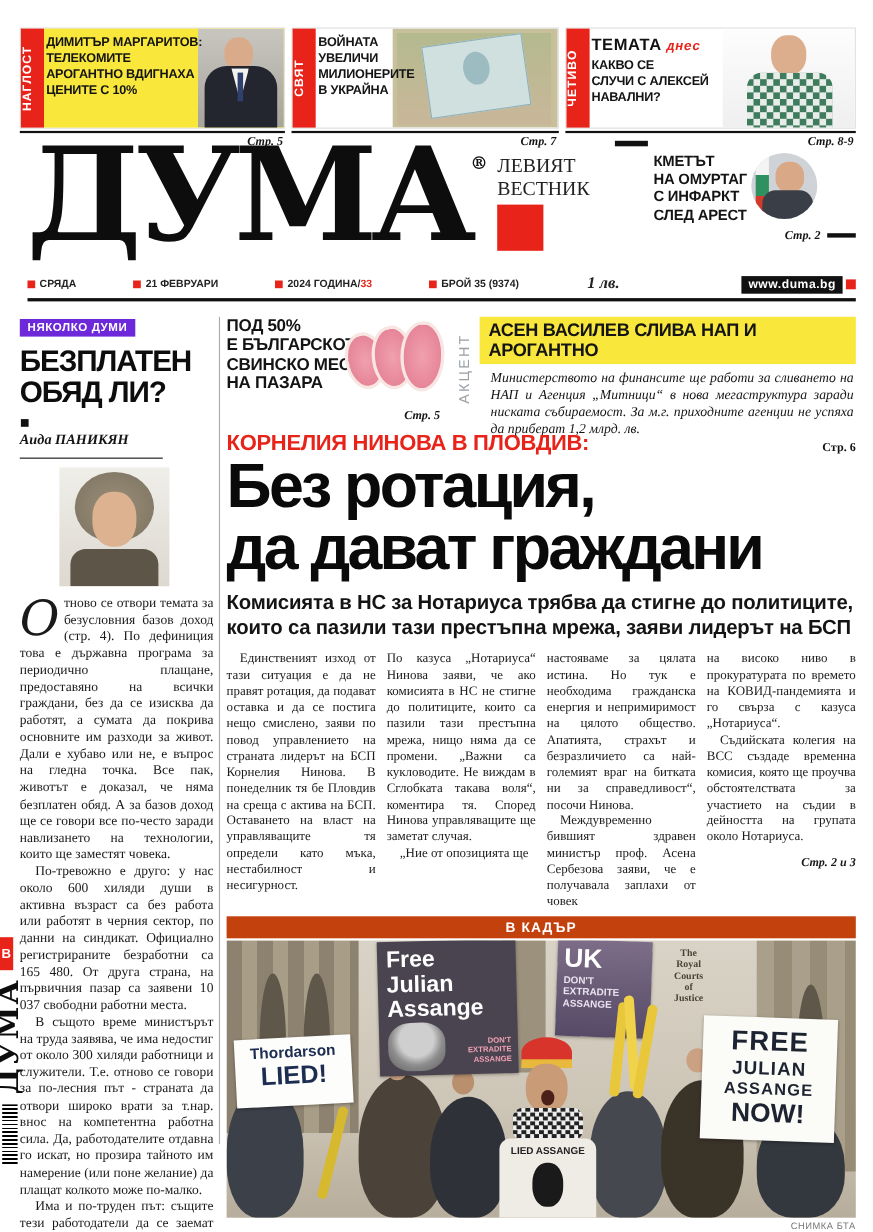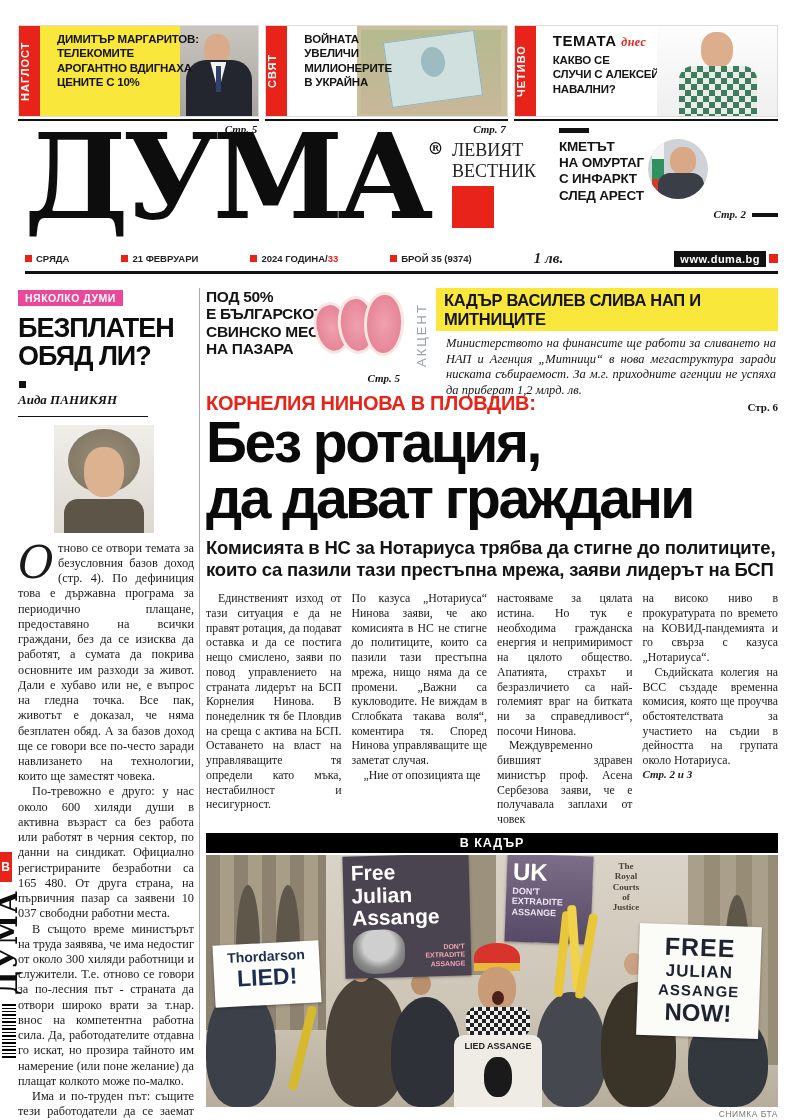--- a/index.html
+++ b/index.html
@@ -10,50 +10,50 @@
 
   
   .teasers { position:absolute; left:18px; top:25px; width:760px; display:flex; gap:6px; }
   .teaser { display:flex; flex-direction:column; }
   .t1 { width:242px; } .t2 { width:243px; } .t3 { width:265px; }
   .teaser-body { display:flex; height:92px; border:1px solid #ddd; }
   .t-tab { width:21px; background:#e8231a; color:#fff; font-weight:bold; font-size:11px; letter-spacing:1px;
            writing-mode:vertical-rl; transform:rotate(180deg); text-align:center; padding:3px 0; }
   .t-content { flex:1; display:flex; position:relative; overflow:hidden; }
   .t1 .t-content { background:#f9e73c; }
-  .t-title { font-weight:bold; font-size:11.5px; line-height:1.25; padding:6px 4px 4px 17px; z-index:2; letter-spacing:-0.2px; }
+  .t-title { font-weight:bold; font-size:11.5px; line-height:1.25; padding:6px 4px 4px 2px; z-index:2; letter-spacing:-0.2px; }
   .t-photo { position:absolute; right:0; top:0; bottom:0; }
   .photo-man { width:78px; background:linear-gradient(#c9c6c0,#a7a49e); }
   .photo-man .head { position:absolute; left:24px; top:8px; width:26px; height:30px; border-radius:45%; background:#d9ab8a; }
   .photo-man .torso { position:absolute; left:6px; top:34px; width:66px; height:58px; border-radius:20px 20px 0 0; background:#23262e; }
   .photo-man .shirt { position:absolute; left:30px; top:36px; width:16px; height:30px; background:#f2f2f0; clip-path:polygon(0 0,100% 0,50% 100%); }
   .photo-man .tie { position:absolute; left:36px; top:40px; width:5px; height:26px; background:#30406e; }
   .photo-money { width:150px; background:#c8c09a; }
   .photo-money .n1 { position:absolute; left:4px; top:4px; width:140px; height:84px; background:linear-gradient(#b4ba8e,#c9b79a); }
   .photo-money .n2 { position:absolute; left:30px; top:10px; width:92px; height:66px; background:#cfe0de; border:1px solid #8fb0b8; transform:rotate(-8deg); }
   .photo-money .n2 .face { position:absolute; left:34px; top:10px; width:24px; height:30px; border-radius:50%; background:#9dbcc2; }
   .photo-nav { width:120px; background:linear-gradient(#fdfdfd,#efefef); }
   .photo-nav .head { position:absolute; left:44px; top:6px; width:32px; height:36px; border-radius:45%; background:#dcae8d; }
   .photo-nav .shirt { position:absolute; left:22px; top:40px; width:78px; height:52px; border-radius:14px 14px 0 0;
         background:repeating-conic-gradient(#3f7c5d 0 25%, #e8ede9 0 50%); background-size:12px 12px; }
   .logo-temata { font-weight:bold; font-size:15px; letter-spacing:0.5px; color:#111; }
-  .logo-temata .scr { color:#e8231a; font-family:Liberation Serif, serif; font-style:italic; font-size:12px; }
+  .logo-temata .scr { color:#e8231a; font-family:Liberation Mono, monospace; font-style:italic; font-size:12px; }
   .t-rule { border-top:2.5px solid #111; margin-top:2px; }
   .t-page { text-align:right; font-family:"Liberation Serif", serif; font-weight:bold; font-style:italic; font-size:11px; padding:2px 2px 0 0; }
 
   
   .masthead { position:absolute; left:24px; top:128px; width:754px; height:118px; }
   .logo { position:absolute; left:0; top:-10px; font-family:"DejaVu Serif", serif; font-weight:bold; font-size:118px; line-height:1;
           letter-spacing:-6px; color:#0d0d0d; }
   .logo sup { font-size:16px; letter-spacing:0; vertical-align:64px; }
   .tagline { position:absolute; left:428px; top:12px; font-family:"Liberation Serif", serif; font-size:18px; line-height:1.15; color:#222; }
   .redsq { position:absolute; left:428px; top:58px; width:42px; height:42px; background:#e8231a; }
   .kmet { position:absolute; left:535px; top:0; width:219px; }
   .kmet .dash { width:30px; height:5px; background:#111; margin-bottom:6px; }
-  .kmet-row { display:flex; gap:4px; }
+  .kmet-row { display:flex; gap:4px;justify-content:center; }
   .kmet-title { font-weight:bold; font-size:13.5px; line-height:1.2; letter-spacing:-0.2px; }
   .kmet-photo { width:60px; height:60px; border-radius:50%; position:relative; overflow:hidden; background:#cfd2d6; flex:none; }
   .kmet-photo .flag { position:absolute; left:4px; top:0; width:12px; height:60px;
         background:linear-gradient(to bottom,#f4f4f4 33%,#2f9160 33% 66%,#d43a2a 66%); }
   .kmet-photo .head { position:absolute; left:22px; top:8px; width:26px; height:28px; border-radius:45%; background:#d9a987; }
   .kmet-photo .torso { position:absolute; left:10px; top:34px; width:46px; height:26px; border-radius:12px 12px 0 0; background:#3a3f47; }
   .kmet-page { text-align:right; font-family:"Liberation Serif", serif; font-weight:bold; font-style:italic; font-size:11px; margin-top:4px; }
   .kmet-page .dash2 { display:inline-block; width:26px; height:4px; background:#111; margin-left:6px; vertical-align:middle; }
 
   
@@ -65,21 +65,21 @@
   .dl-price { font-family:"Liberation Serif", serif; font-style:italic; font-size:15px; margin-left:10px; }
   .dl-site { margin-left:auto; background:#111; color:#fff; font-size:11px; font-weight:bold; padding:2px 6px; letter-spacing:0.5px; }
   .dl-site-sq { width:9px; height:9px; background:#e8231a; margin-left:3px; }
 
   
   .leftcol { position:absolute; left:18px; top:288px; width:176px; }
   .divider { position:absolute; left:199px; top:288px; width:1px; height:752px; background:#aaa; }
   .main { position:absolute; left:206px; top:288px; width:572px; }
 
   
-  .op-kicker { display:inline-block; background:#ec4899; color:#fff; font-weight:bold; font-size:10.5px; letter-spacing:0.5px; padding:2px 7px; }
+  .op-kicker { display:inline-block; background:#6d28d9; color:#fff; font-weight:bold; font-size:10.5px; letter-spacing:0.5px; padding:2px 7px; }
   .op-title { font-weight:bold; font-size:27px; line-height:1.05; letter-spacing:-1px; margin-top:8px; color:#0d0d0d; }
   .op-bullet { width:7px; height:7px; background:#111; margin:10px 0 4px 1px; }
   .op-author { font-family:"Liberation Serif", serif; font-style:italic; font-weight:bold; font-size:13px; }
   .op-hr { width:130px; border-top:1.5px solid #111; margin:8px 0 8px 0; }
   .op-photo { width:100px; height:108px; margin:0 0 8px 36px; position:relative; background:linear-gradient(#efeee9,#ddd8d0); overflow:hidden; }
   .op-photo .hair { position:absolute; left:14px; top:4px; width:72px; height:64px; border-radius:50%; background:radial-gradient(#9a8f79,#7b7260); }
   .op-photo .face { position:absolute; left:30px; top:22px; width:40px; height:50px; border-radius:45%; background:#dcb290; }
   .op-photo .body { position:absolute; left:10px; top:74px; width:80px; height:34px; border-radius:14px 14px 0 0; background:#5d5548; }
   .op-text { font-family:"Liberation Serif", serif; font-size:12.3px; line-height:1.24; text-align:justify; color:#1a1a1a; }
   .op-text p { text-indent:14px; }
@@ -109,24 +109,24 @@
   
   .lead { margin-top:8px; }
   .lead-kicker { color:#e8231a; font-weight:bold; font-size:20px; letter-spacing:-0.3px; }
   .lead-h { font-weight:bold; font-size:57px; line-height:0.98; letter-spacing:-2.5px; color:#0a0a0a; }
   .lead-sub { font-weight:bold; font-size:18.5px; line-height:1.2; letter-spacing:-0.2px; margin-top:10px; }
 
   .cols { display:flex; gap:10px; margin-top:10px; }
   .col { flex:1; font-family:"Liberation Serif", serif; font-size:11.8px; line-height:1.25; text-align:justify; color:#1a1a1a; }
   .col p { text-indent:12px; }
   .col p.cont { text-indent:0; }
-  .col-page { text-align:left; font-family:"Liberation Serif", serif; font-weight:bold; font-style:italic; font-size:11px; }
-
-  
-  .vkadar { background:#000000; color:#fff; font-weight:bold; font-size:12.5px; letter-spacing:1px; text-align:center; padding:3px 0; margin-top:6px; }
+  .col-page { text-align:right; font-family:"Liberation Serif", serif; font-weight:bold; font-style:italic; font-size:11px; margin-top:10px; }
+
+  
+  .vkadar { background:#c2410c; color:#fff; font-weight:bold; font-size:12.5px; letter-spacing:1px; text-align:center; padding:3px 0; margin-top:6px; }
   .photo { position:relative; width:572px; height:252px; margin-top:2px; overflow:hidden;
            background:linear-gradient(#d9d3c7 0%, #cdc5b6 60%, #b7ad9c 100%); }
   .bldg { position:absolute; background:#958a76; }
   .b1 { left:0; top:0; width:120px; height:175px; background:repeating-linear-gradient(to right,#8d8270 0 14px,#a89d87 14px 28px); }
   .b2 { left:250px; top:0; width:40px; height:120px; background:#9c917c; }
   .b3 { right:0; top:0; width:90px; height:210px; background:repeating-linear-gradient(to right,#aa9f8a 0 16px,#978c76 16px 32px); }
   .arch { position:absolute; border-radius:50% 50% 0 0 / 90% 90% 0 0; background:#5f584a; }
   .a1 { left:30px; top:30px; width:24px; height:70px; }
   .a2 { left:70px; top:30px; width:24px; height:70px; }
   .a3 { right:28px; top:40px; width:26px; height:80px; }
@@ -244,20 +244,21 @@
 СЛУЧИ С АЛЕКСЕЙ
 НАВАЛНИ?</div>
           </div>
           <div class="t-photo photo-nav">
             <div class="head"></div>
               <div class="shirt"></div>
           </div>
         </div>
       </div>
       <div class="t-rule"></div>
+      <div class="t-page">Стр. 8-9</div>
     </div>
   </div>
 
   <div class="masthead">
     <div class="logo"><span>ДУМА</span><sup>®</sup></div>
     <div class="tagline preline">ЛЕВИЯТ
 ВЕСТНИК</div>
     <div class="redsq"></div>
     <div class="kmet">
       <div class="dash"></div>
@@ -327,21 +328,21 @@
         <div class="meat-img">
           <div class="chop m1"></div>
             <div class="chop m2"></div>
             <div class="chop m3"></div>
         </div>
         <div class="meat-page">Стр. 5</div>
       </div>
       <div class="akcent">
         <div class="ak-tab">АКЦЕНТ</div>
         <div class="ak-body">
-          <div class="ak-head">КАДЪР ВАСИЛЕВ СЛИВА НАП И МИТНИЦИТЕ</div>
+          <div class="ak-head">АСЕН ВАСИЛЕВ СЛИВА НАП И АРОГАНТНО</div>
           <div class="ak-text">Министерството на финансите ще работи за сливането на НАП и Агенция „Митници“ в нова мегаструктура заради ниската събираемост. За м.г. приходните агенции не успяха да приберат 1,2 млрд. лв.</div>
           <div class="ak-page">Стр. 6</div>
         </div>
       </div>
     </div>
 
     <div class="lead">
       <div class="lead-kicker">КОРНЕЛИЯ НИНОВА В ПЛОВДИВ:</div>
       <div class="lead-h">Без ротация,</div>
       <div class="lead-h">да дават граждани</div>

